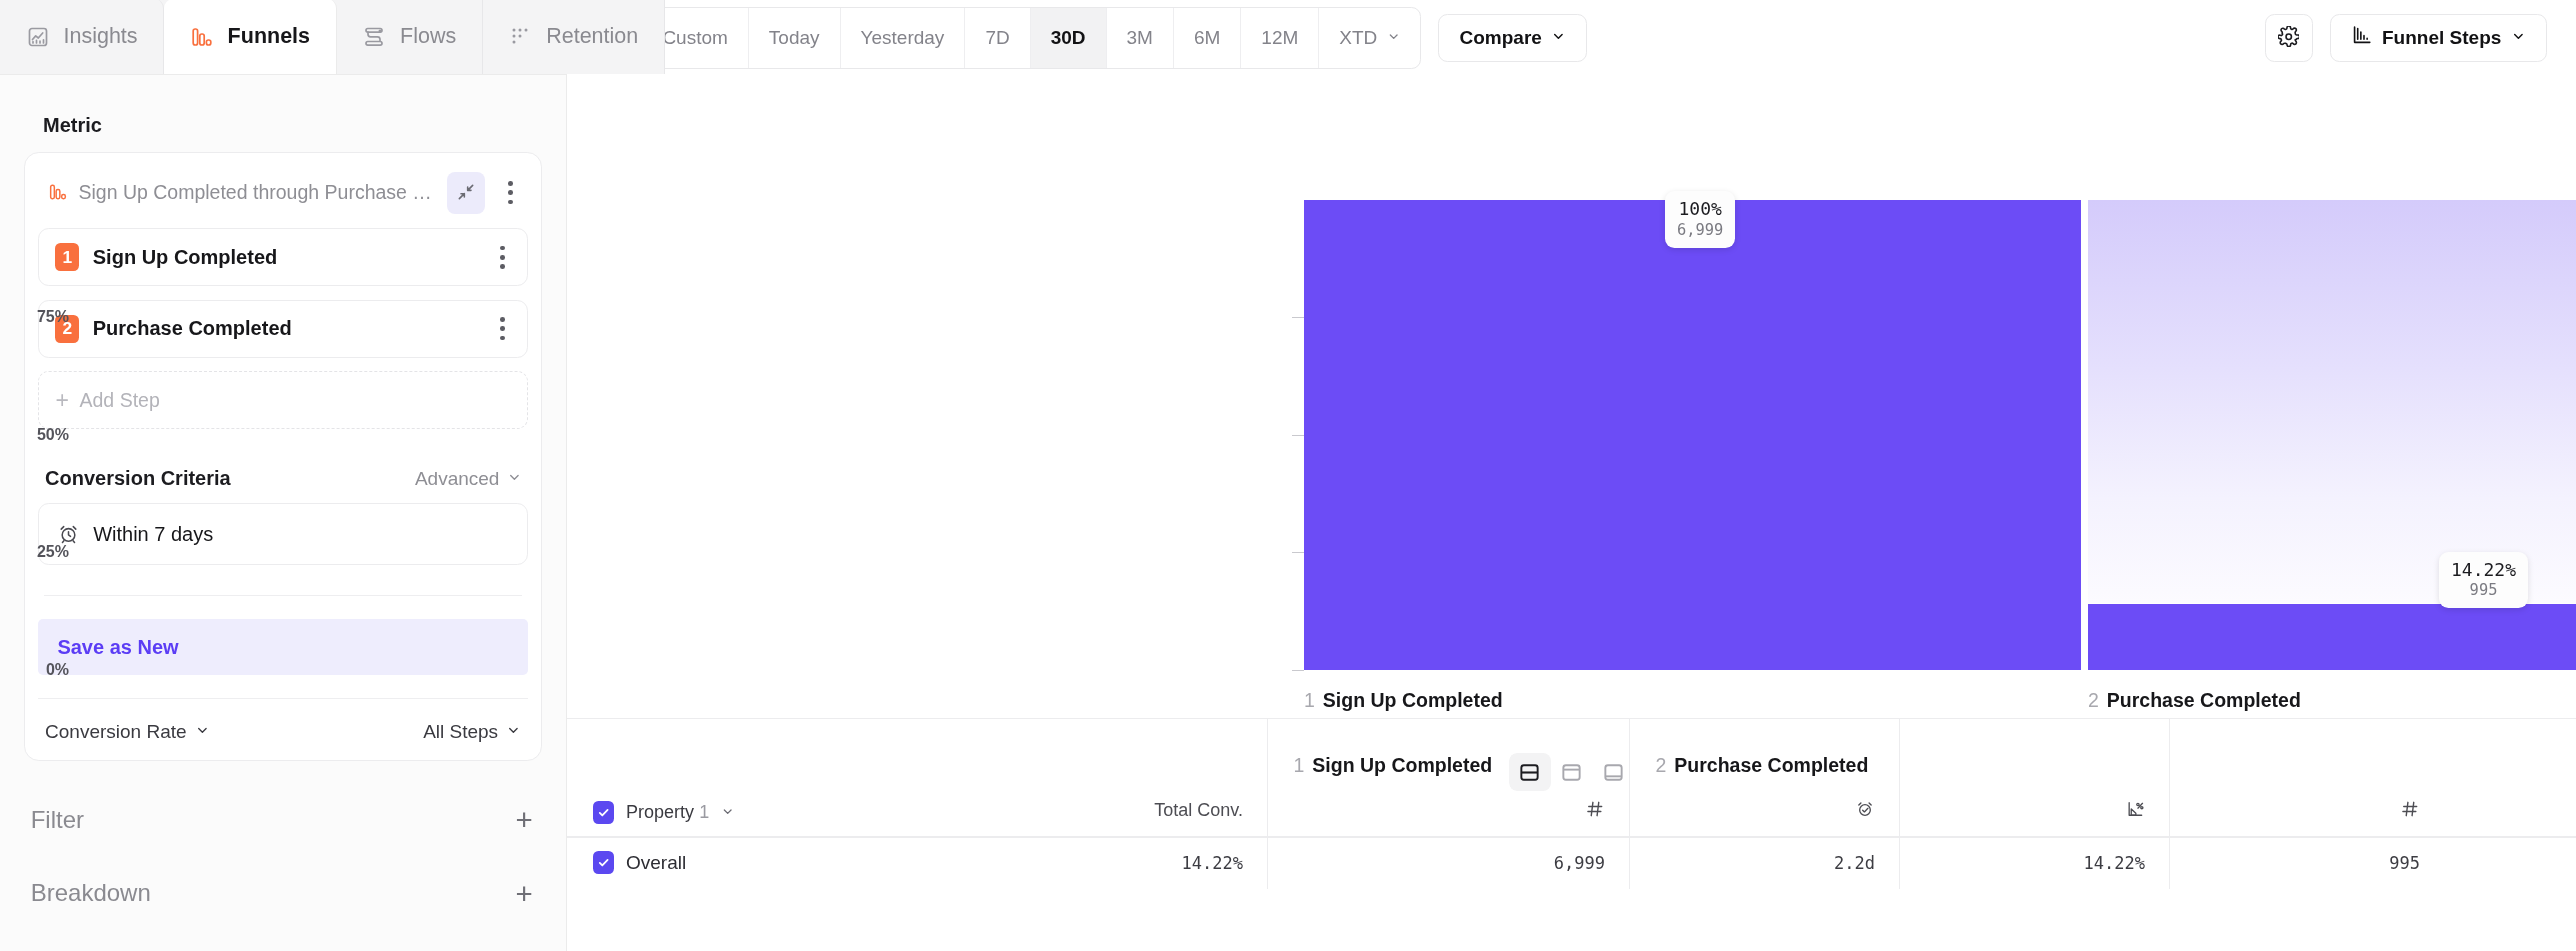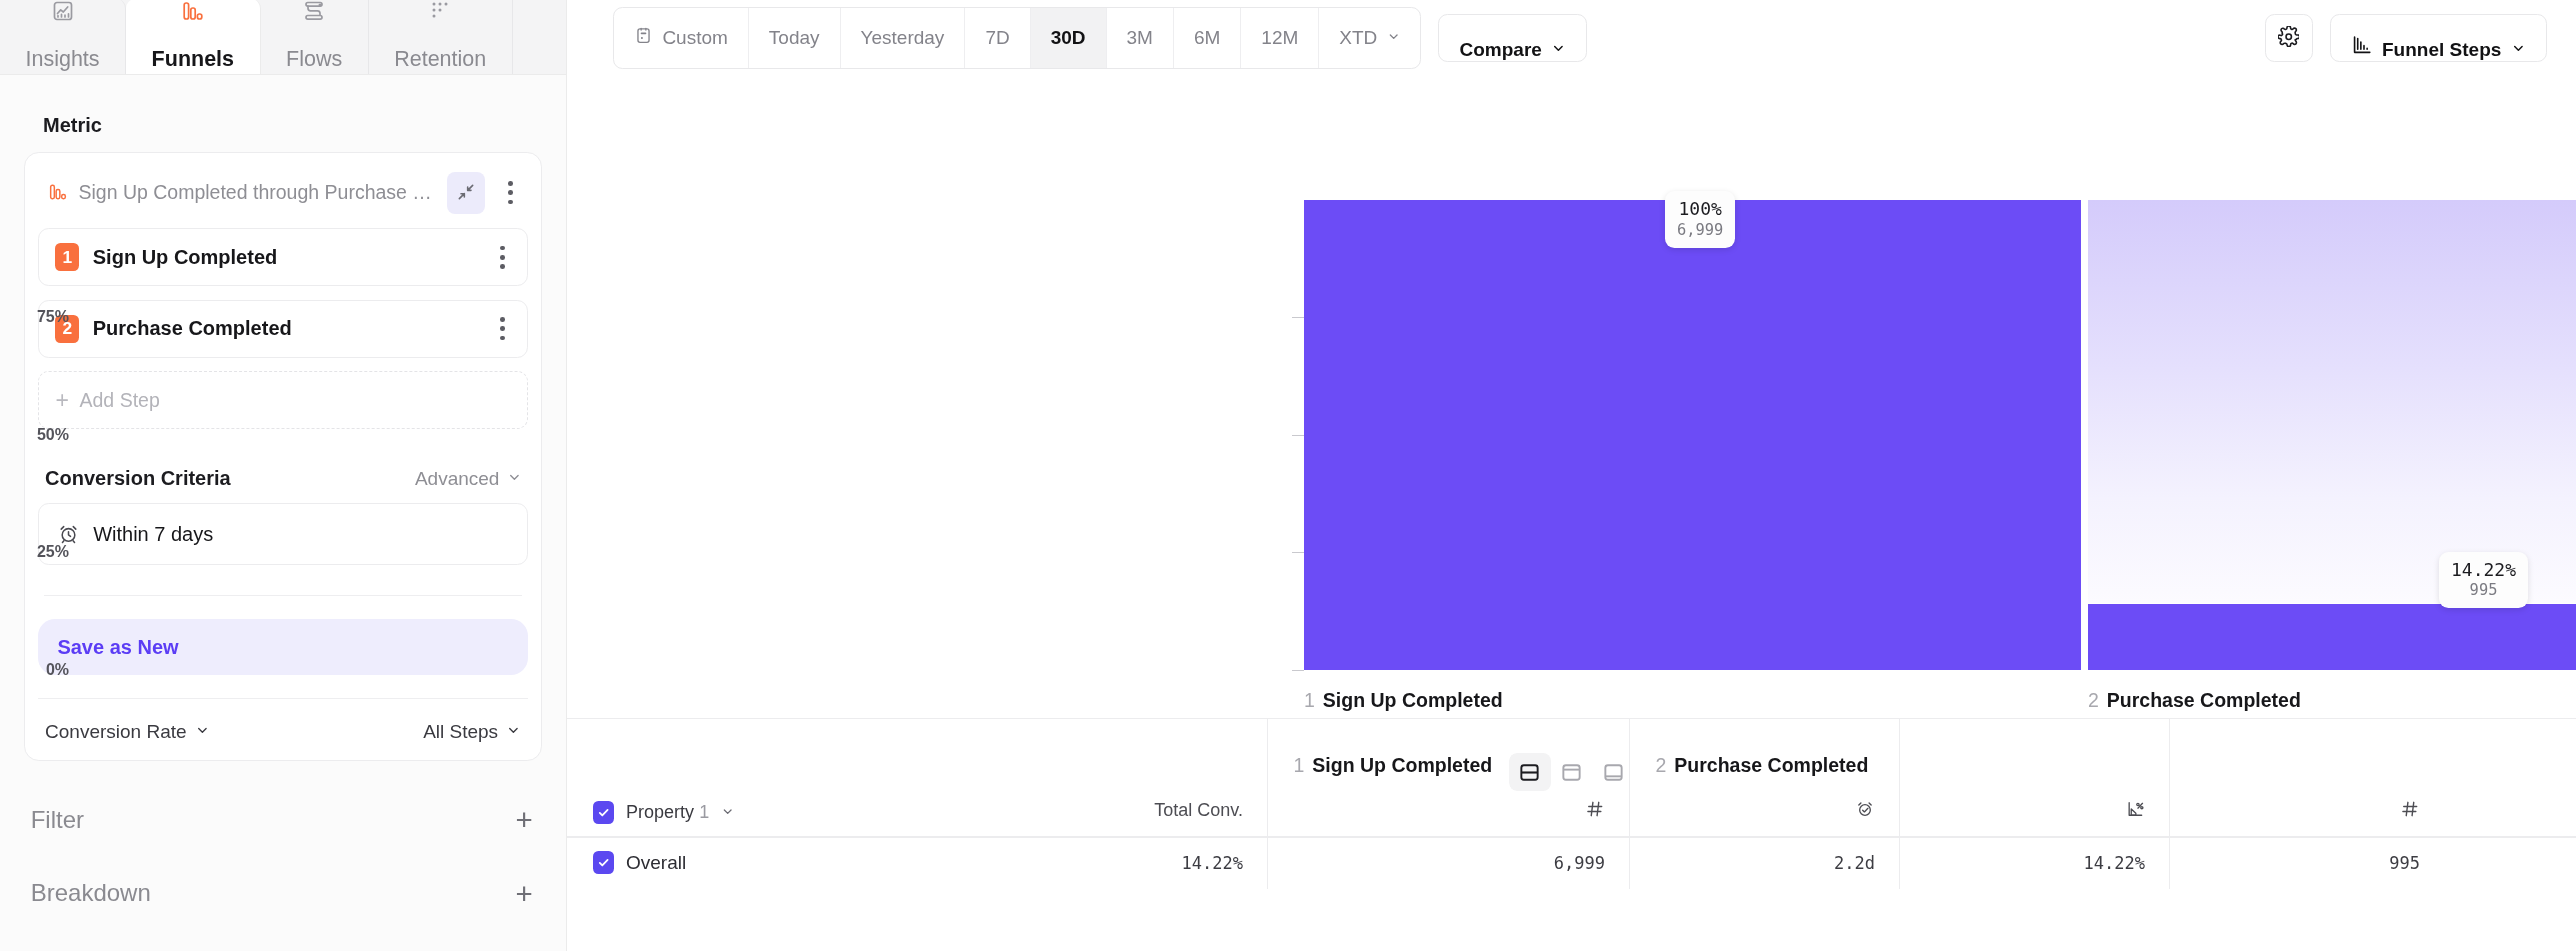--- a/index.html
+++ b/index.html
@@ -26,29 +26,28 @@
     height: 75px;
     display: flex;
     align-items: flex-end;
     background: #f4f4f5;
     border-bottom: 1.3px solid #ebebeb;
   }
   .tab {
     height: 75px;
     display: flex;
     align-items: center;
-    gap: 24px;
+    gap: 14px;
     padding: 0 25.5px;
     font-size: 21.5px;
     color: #8a8a90;
     border-right: 1.3px solid #e7e7e9;
     background: #f4f4f5;
     cursor: pointer;
     position: relative;
-    flex-direction: column;
   }
   .tab:first-child { border-top-right-radius: 9.4px; }
   .tab.active {
     background: #ffffff;
     color: #17171a;
     font-weight: bold;
     border-top-left-radius: 9.4px;
     border-top-right-radius: 9.4px;
     border-right-color: #ebebeb;
   }
@@ -148,21 +147,21 @@
     padding-left: 17.4px;
     background: #fff;
   }
   .criteria-text { font-size: 20px; color: #17171a; }
 
   .divider { height: 1.3px; background: #eeeef0; margin: 29.5px 5.4px 0 5.4px; }
 
   .save-btn {
     margin: 23px 0 0 0;
     height: 56px;
-    border-radius: 17px;
+    border-radius: 5px;
     background: #eeedfd;
     display: flex; align-items: center;
     padding-left: 19px;
     color: #5b3df5;
     font-size: 20px;
     font-weight: bold;
     cursor: pointer;
   }
   .rate-bar {
     display: flex; align-items: center; justify-content: space-between;
@@ -201,21 +200,21 @@
     gap: 9.4px;
     padding: 0 20px;
     font-size: 19px;
     color: #83838a;
     border-right: 1.3px solid #eeeef0;
     cursor: pointer;
   }
   .seg > div:last-child { border-right: none; }
   .seg > div.on { background: #f2f2f3; color: #121214; font-weight: bold; }
   .pill {
-    display: flex; align-items: flex-end; gap: 9.4px;
+    display: flex; align-items: center; gap: 9.4px;
     height: 48px; padding: 0 20px;
     border: 1.3px solid #e8e8ea;
     border-radius: 9.4px;
     font-size: 19px; color: #121214; font-weight: bold;
     background: #fff; cursor: pointer;
   }
   .spacer { flex: 1; }
   .icon-btn {
     width: 48px; height: 48px;
     border: 1.3px solid #e8e8ea; border-radius: 9.4px;

